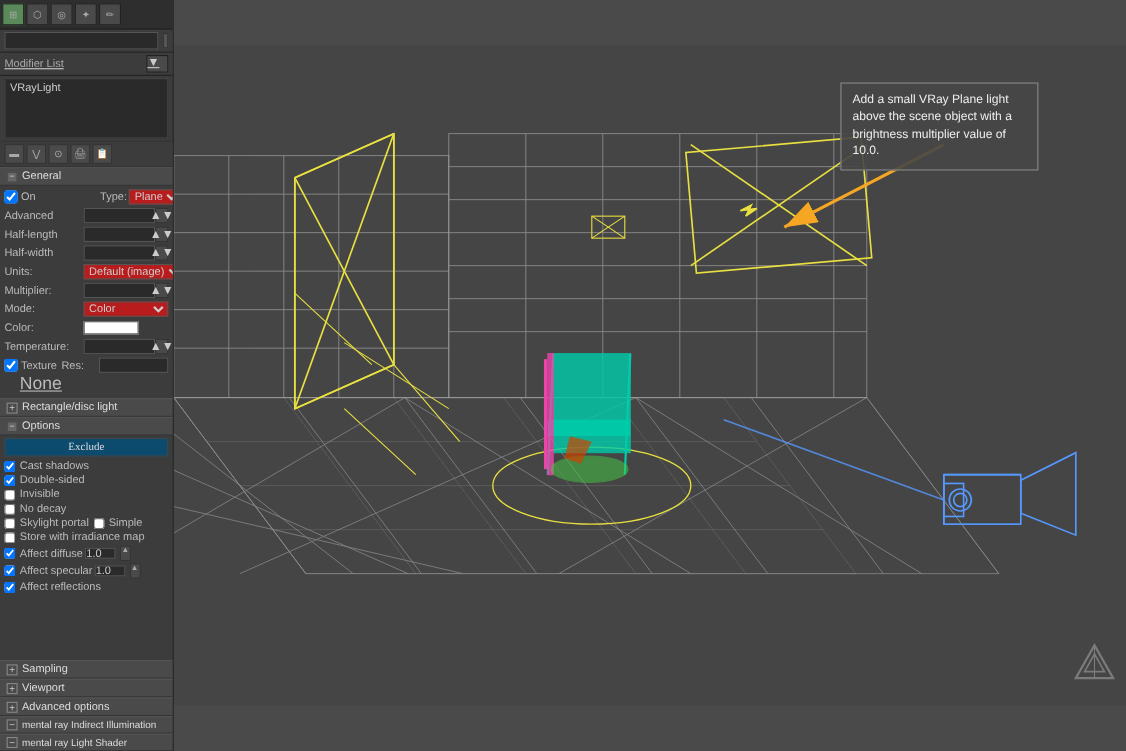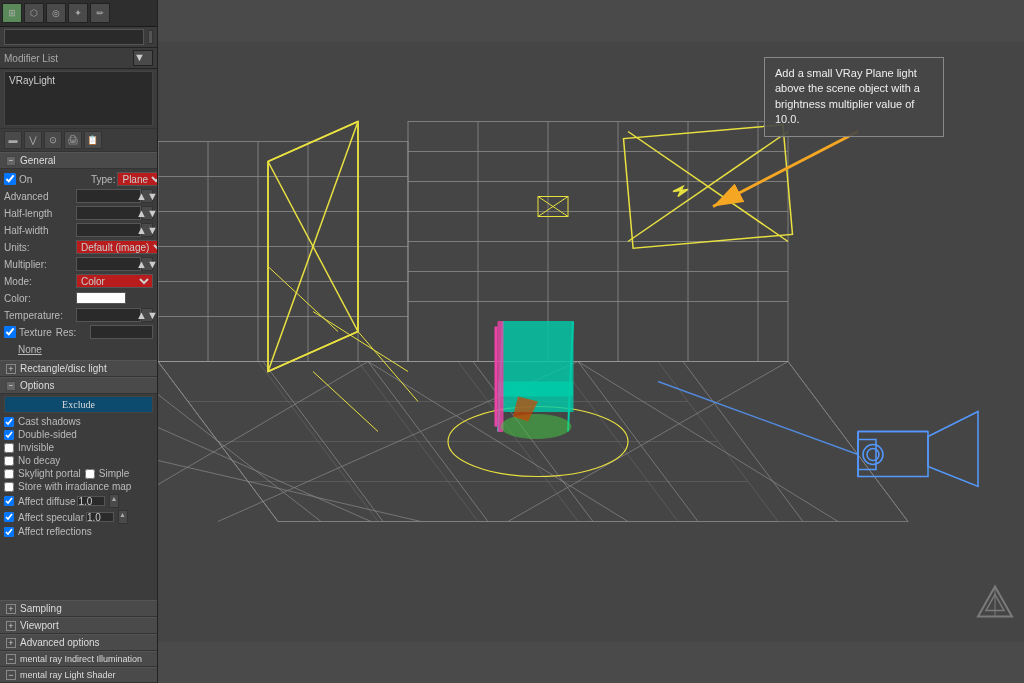--- a/index.html
+++ b/index.html
@@ -73,20 +73,21 @@
       border: 1px solid #333;
     }
 
     .modifier-row {
       display: flex;
       align-items: center;
       padding: 2px 4px;
       background: #3c3c3c;
       border-bottom: 1px solid #222;
       gap: 2px;
+      text-decoration: underline;
     }
     .modifier-label {
       font-size: 10px;
       color: #aaa;
       flex: 1;
     }
     .modifier-select {
       width: 20px;
       height: 16px;
       background: #4a4a4a;
@@ -257,21 +258,21 @@
     }
 
     .viewport-area {
       flex: 1;
       position: relative;
       overflow: hidden;
     }
 
     .annotation-box {
       position: absolute;
-      top: 57px;
+      top: 75px;
       right: 80px;
       background: rgba(70,70,70,0.9);
       border: 1px solid #888;
       padding: 8px 10px;
       max-width: 180px;
       font-size: 11px;
       color: #eee;
       line-height: 1.4;
     }
 
@@ -383,21 +384,21 @@
     </div>
 
     <div class="prop-row">
       <input type="checkbox" class="prop-check" checked="" style="">
       <span style="font-size:10px;color:#bbb;margin-right:4px;">Texture</span>
       <span style="font-size:10px;color:#bbb;margin-right:14px;">Res:</span>
       <input type="text" class="prop-value" style="width: 28px;">
     </div>
 
     <div class="prop-row">
-      <span style="margin-left:14px;font-size:10px;color:#bbb;text-decoration:underline;">None</span>
+      <span style="margin-left:14px;font-size:16px;color:#bbb;text-decoration:underline;">None</span>
     </div>
   </div>
 
   <div class="collapsible-row">
     <div class="plus">+</div>
     <span>Rectangle/disc light</span>
   </div>
 
   <div class="section-header">
     <div class="expand-btn">−</div>

